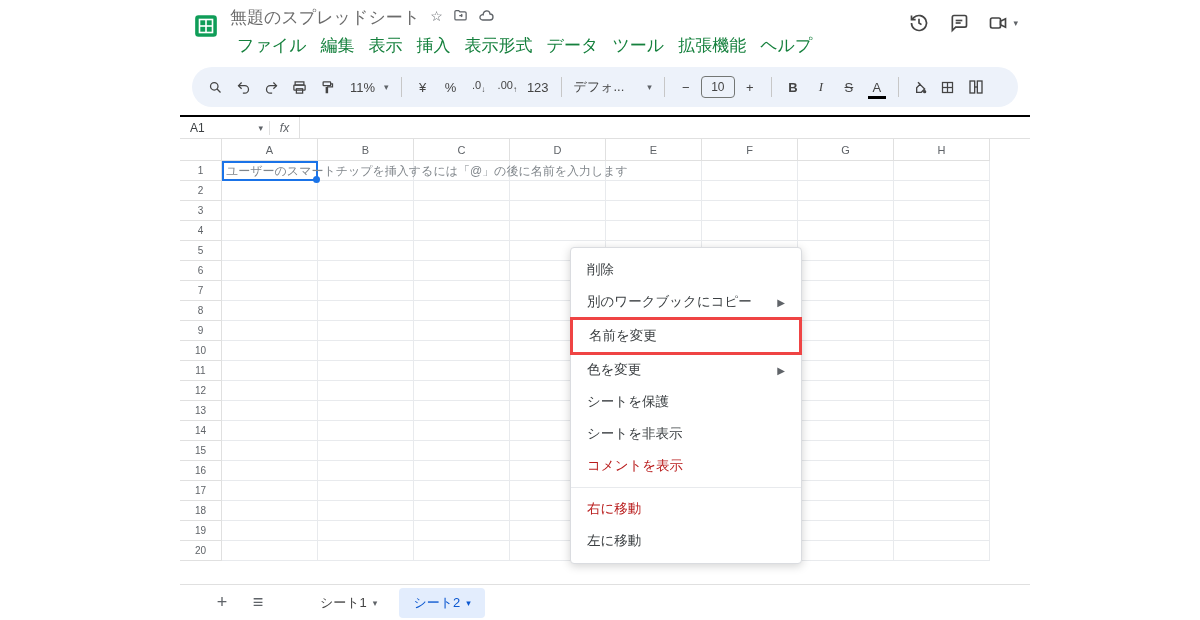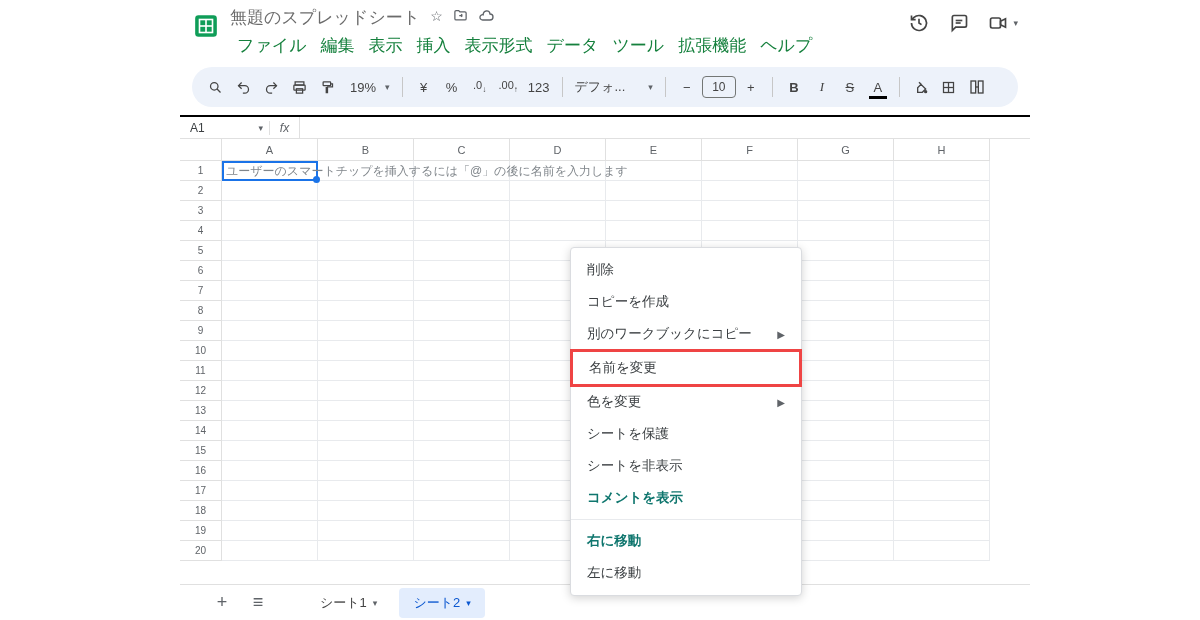--- a/index.html
+++ b/index.html
@@ -226,21 +226,21 @@
     cursor:pointer;
     color:#3c4043;
     position: relative;
   }
   .ctx-item.highlight {
     border: 3px solid #ef4444;
     margin: -1px;
     z-index: 2;
     background: #fff;
   }
-  .ctx-item.disabled { color:#0f766e; cursor:default;font-weight:bold; }
+  .ctx-item.disabled { color:#b91c1c; cursor:default; }
   .ctx-sep { height:1px; background:#e8eaed; margin:5px 0; }
   .sub-arrow { font-size:10px; color:#5f6368; }
 </style>
 </head>
 <body>
 
 <div class="app-shell">
 
   <div class="header">
     <div class="logo">
@@ -332,21 +332,21 @@
           <rect x="7" y="14" width="10" height="7"></rect>
         </svg>
     </div>
     <div class="tbtn">
       <svg width="15" height="15" viewBox="0 0 24 24" fill="none" stroke="#444" stroke-width="2">
           <rect x="5" y="3" width="12" height="6" rx="1"></rect>
           <path d="M17 6h3v5h-8v9h-2v-9"></path>
         </svg>
     </div>
     <div class="tbtn zoom-group">
-      <span class="zoom-label">19%</span>
+      <span class="zoom-label">11%</span>
         <span class="caret">▾</span>
     </div>
     <div class="tsep"></div>
     <div class="tbtn">¥</div>
     <div class="tbtn">%</div>
     <div class="tbtn">
         <span style="font-size:11px;position:relative;"><span>.0</span><sub style="font-size:8px;">↓</sub></span>
       </div>
     <div class="tbtn">
         <span style="font-size:11px;position:relative;"><span>.00</span><sub style="font-size:8px;">↑</sub></span>
@@ -650,21 +650,20 @@
         <span class="tab-caret">▾</span>
     </div>
     <div class="sheet-tab active">
       <span>シート2</span>
         <span class="tab-caret">▾</span>
     </div>
   </div>
 
   <div class="ctx-menu">
     <div class="ctx-item">削除</div>
-    <div class="ctx-item">コピーを作成</div>
     <div class="ctx-item">
       <span>別のワークブックにコピー</span>
         <span class="sub-arrow">▶</span>
     </div>
     <div class="ctx-item highlight">名前を変更</div>
     <div class="ctx-item">
       <span>色を変更</span>
         <span class="sub-arrow">▶</span>
     </div>
     <div class="ctx-item">シートを保護</div>

